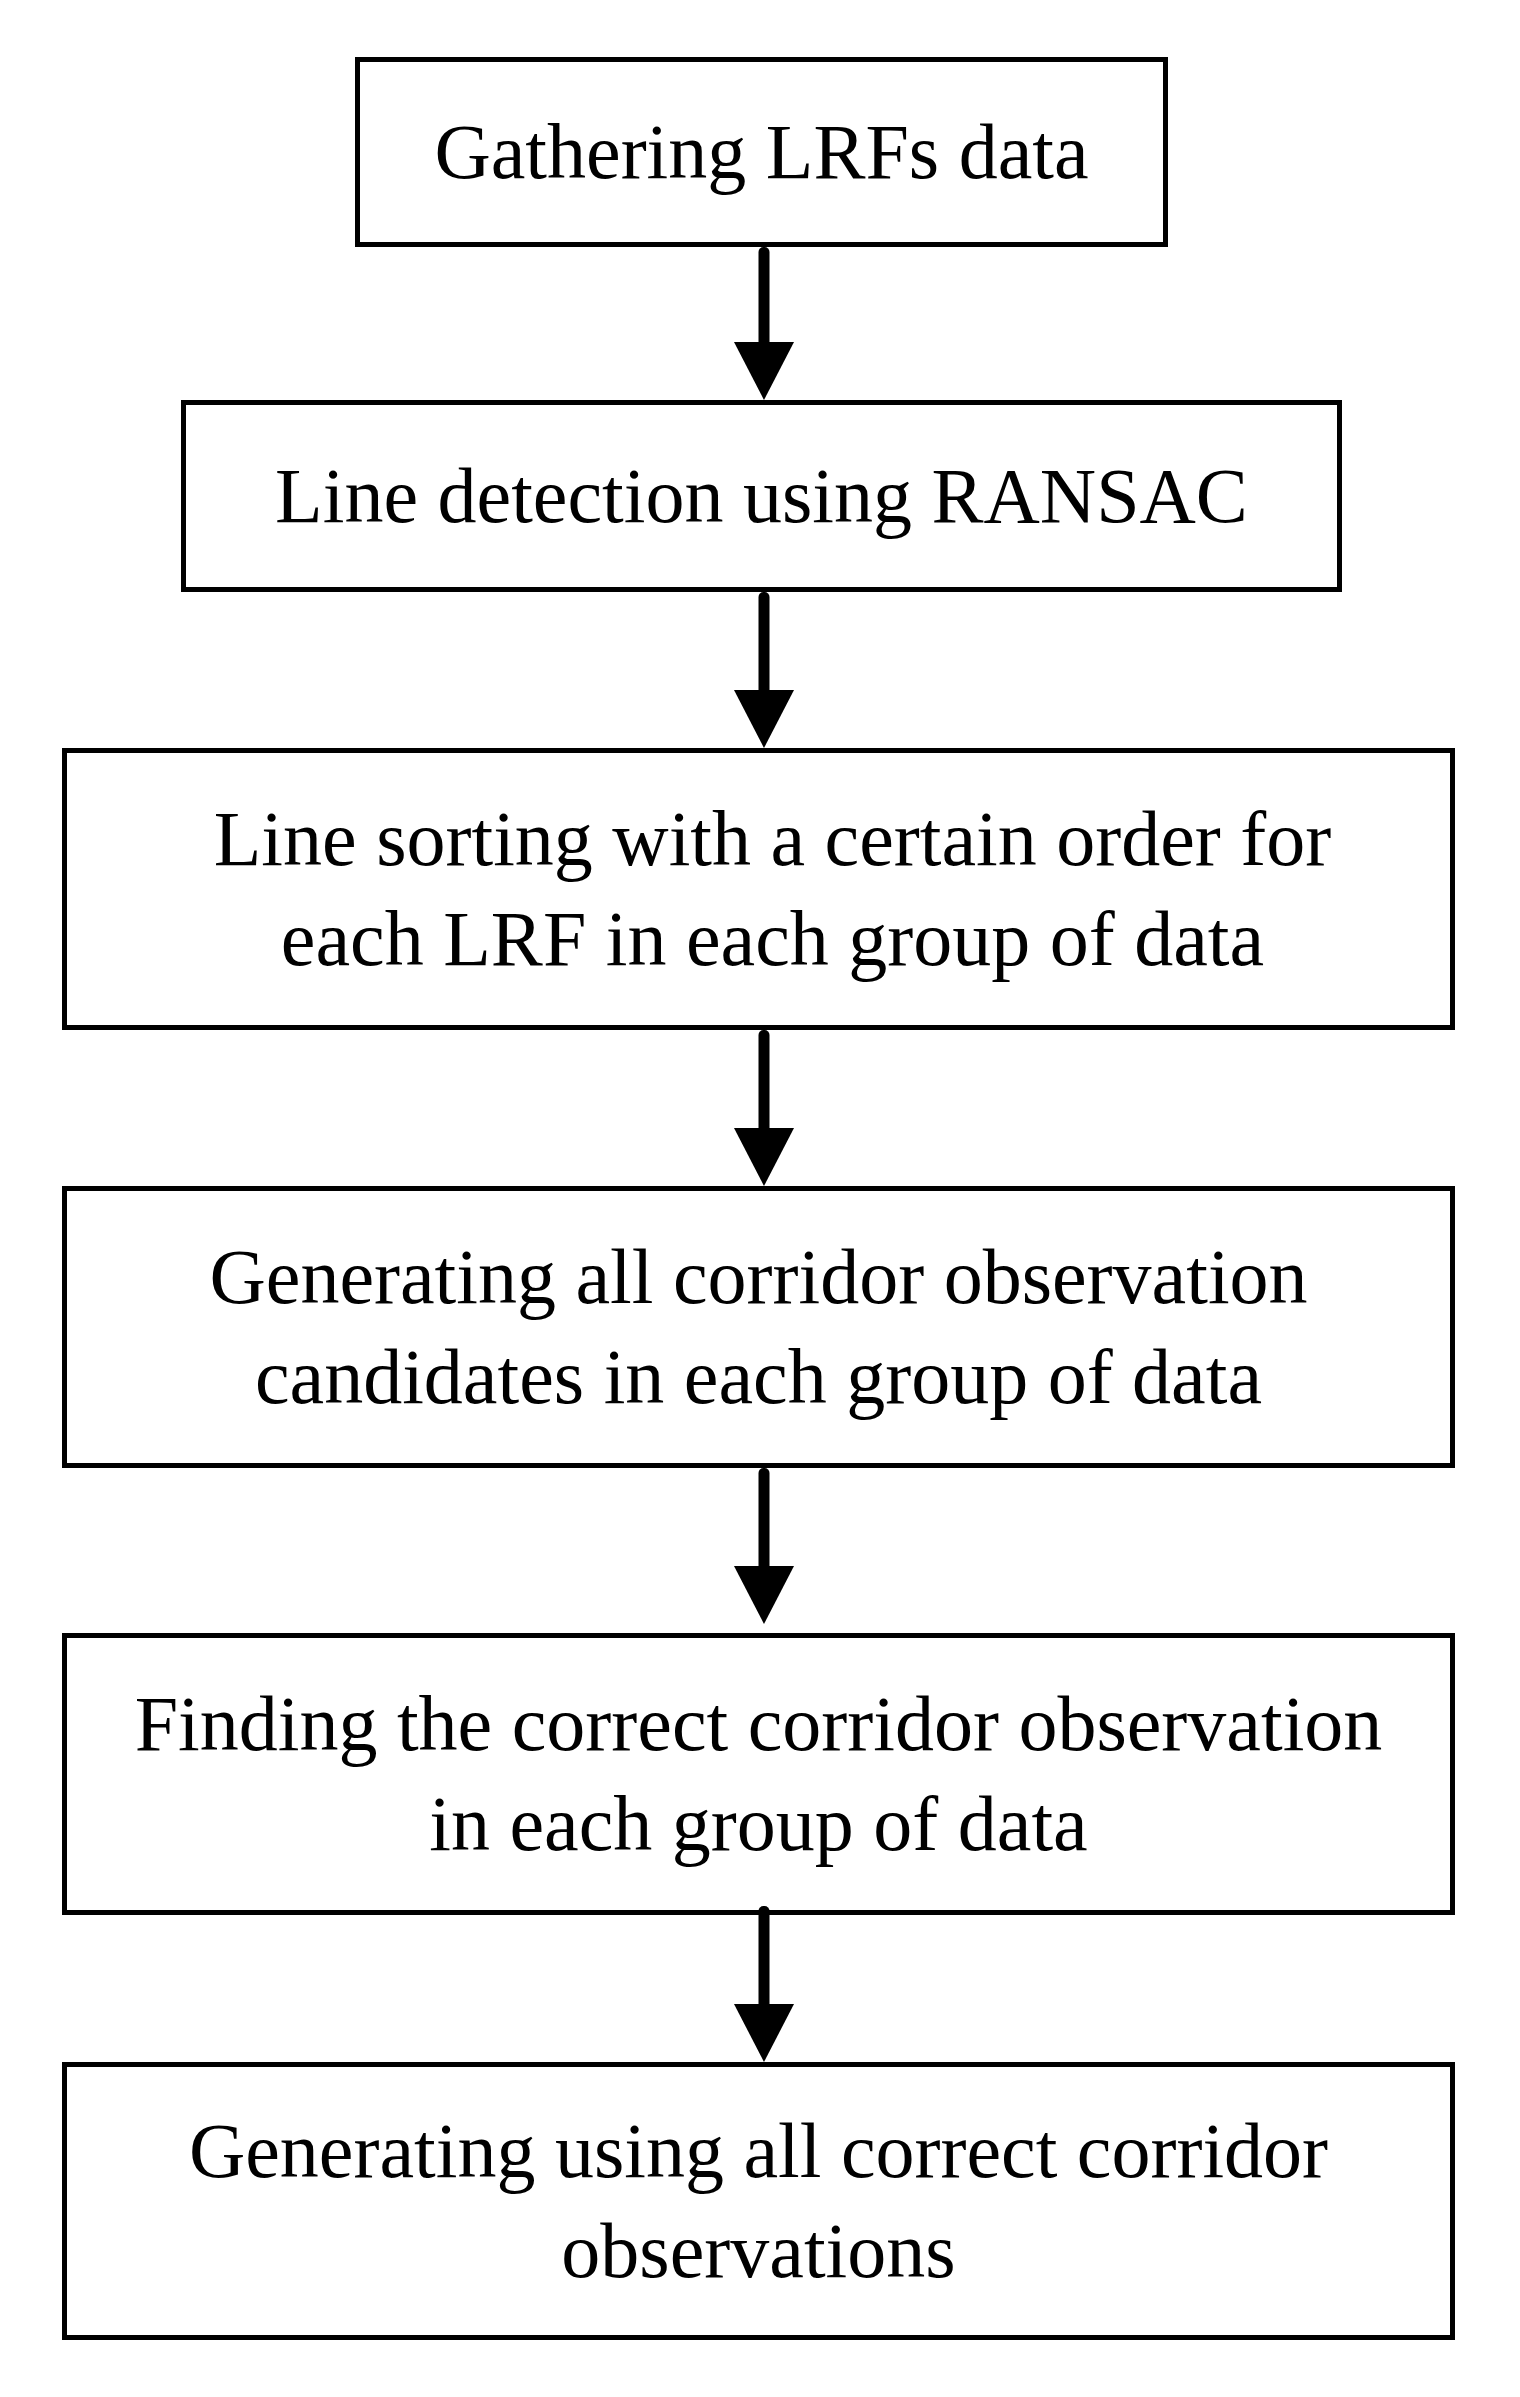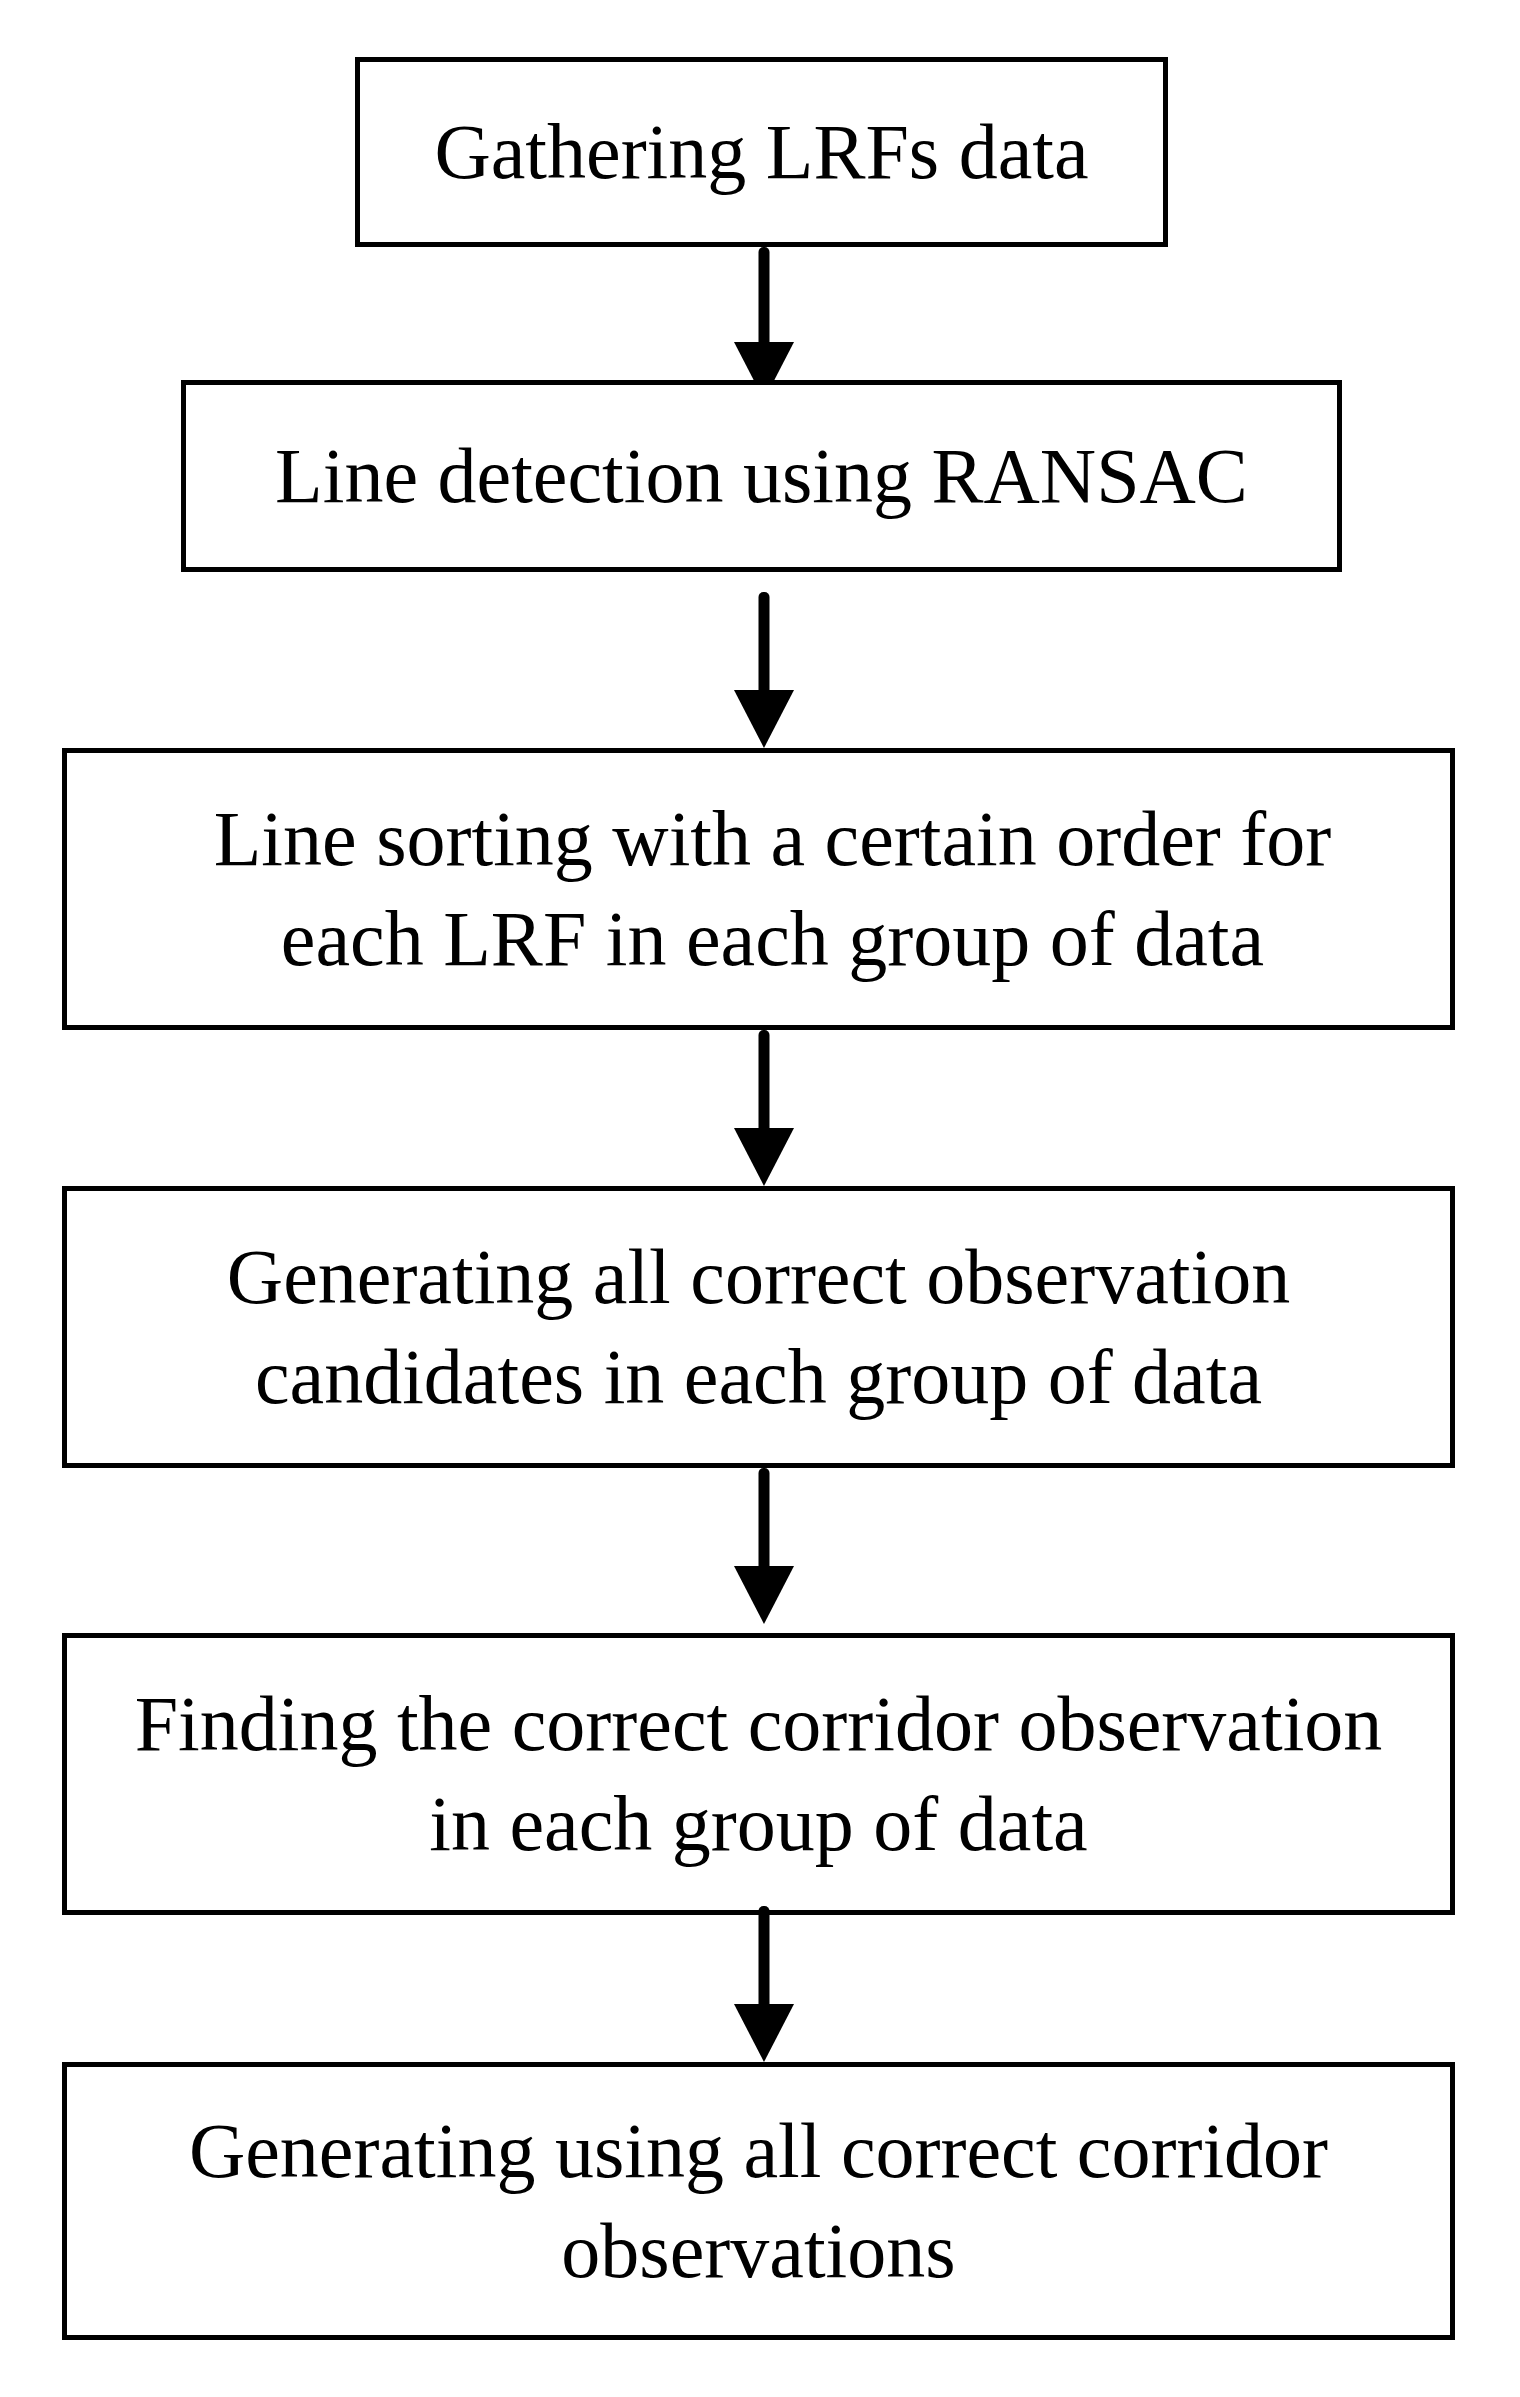--- a/index.html
+++ b/index.html
@@ -27,21 +27,21 @@
   .node .label {
     display: block;
     text-align: center;
     white-space: pre;
     font-size: 78px;
     line-height: 100px;
     color: #000000;
   }
   
   .n1 { left: 355px; top: 57px;   width: 813px;  height: 190px; }
-  .n2 { left: 181px; top: 380px;  width: 1161px; height: 192px; }
+  .n2 { left: 181px; top: 400px;  width: 1161px; height: 192px; }
   .n3 { left: 62px;  top: 748px;  width: 1393px; height: 282px; padding-left: 28px; }
   .n4 { left: 62px;  top: 1186px; width: 1393px; height: 282px; }
   .n5 { left: 62px;  top: 1633px; width: 1393px; height: 282px; }
   .n6 { left: 62px;  top: 2062px; width: 1393px; height: 278px; }
 
   
   .arrow {
     position: absolute;
     width: 60px;
     left: 734px;
@@ -100,21 +100,21 @@
     <span class="label">Line sorting with a certain order for
 each LRF in each group of data</span>
   </div>
 
   <div class="arrow a3">
     <div class="stem"></div>
     <div class="head"></div>
   </div>
 
   <div class="node n4">
-    <span class="label">Generating all correct observation
+    <span class="label">Generating all corridor observation
 candidates in each group of data</span>
   </div>
 
   <div class="arrow a4">
     <div class="stem"></div>
     <div class="head"></div>
   </div>
 
   <div class="node n5">
     <span class="label">Finding the correct corridor observation

